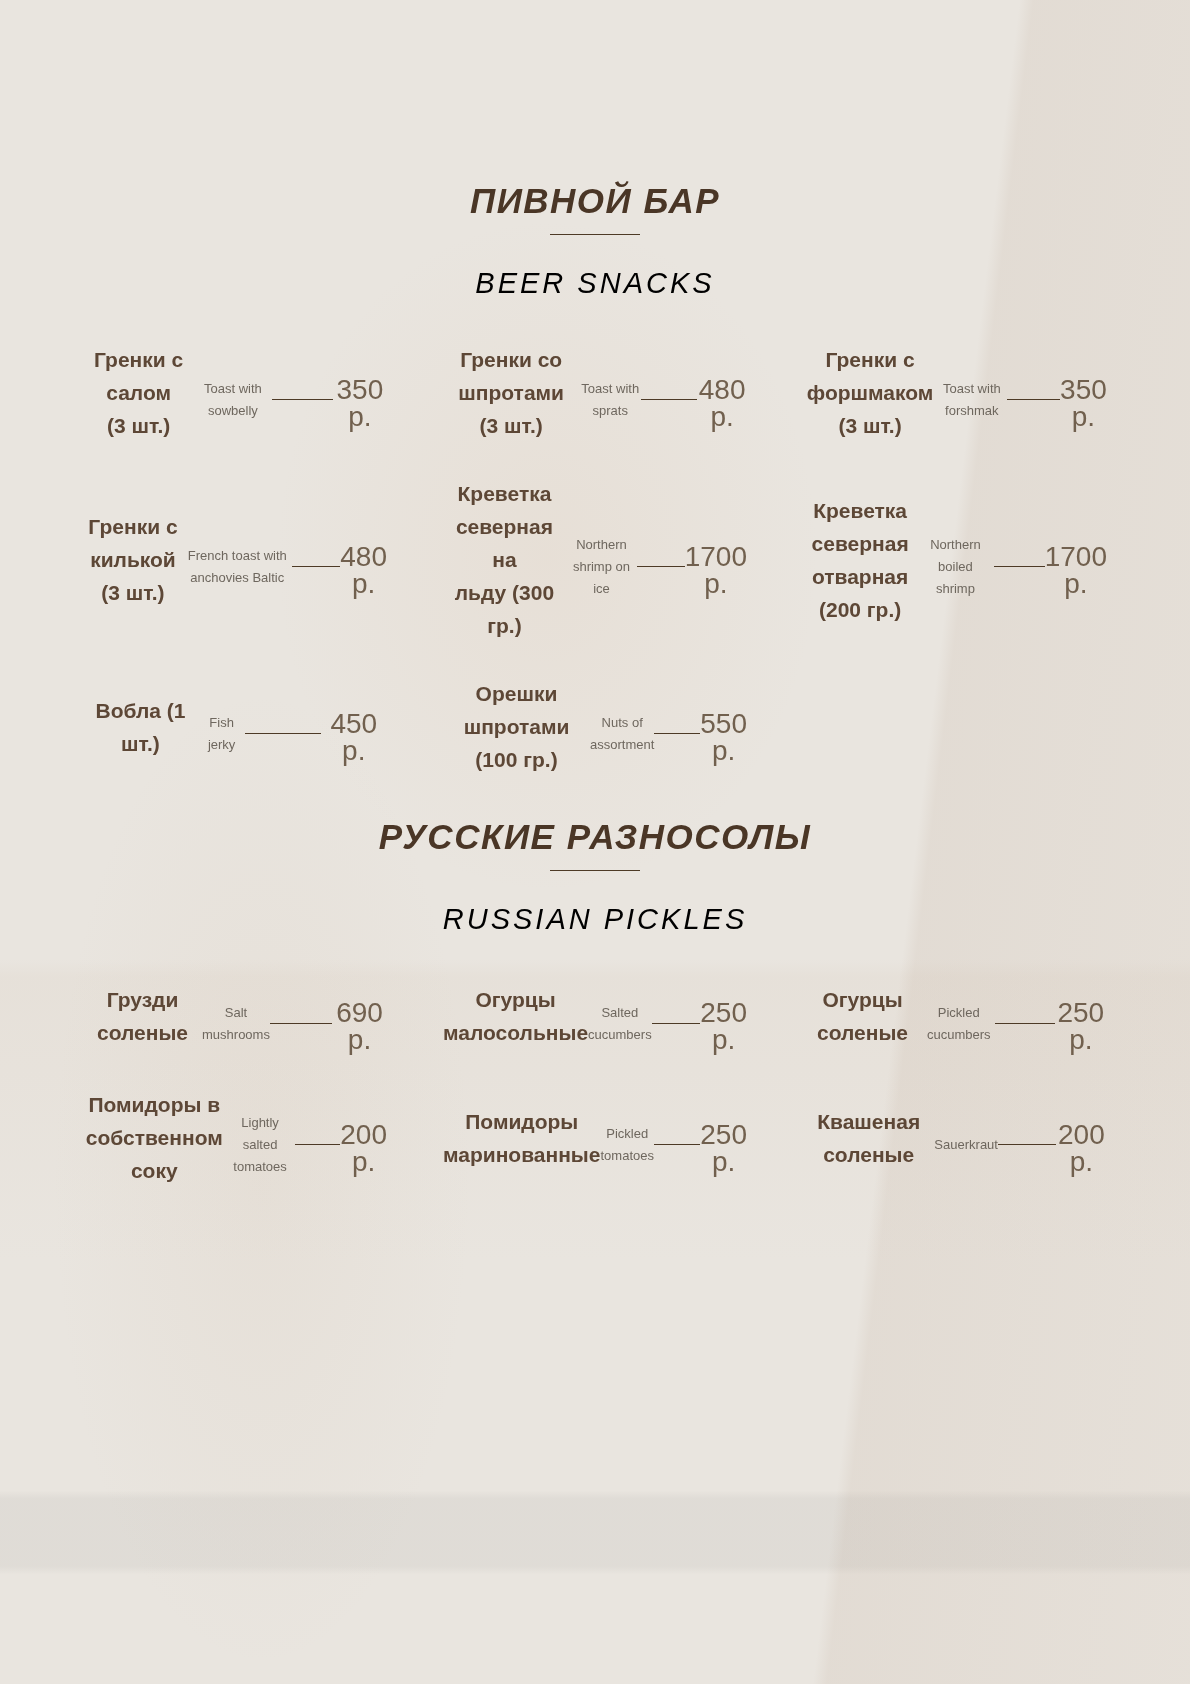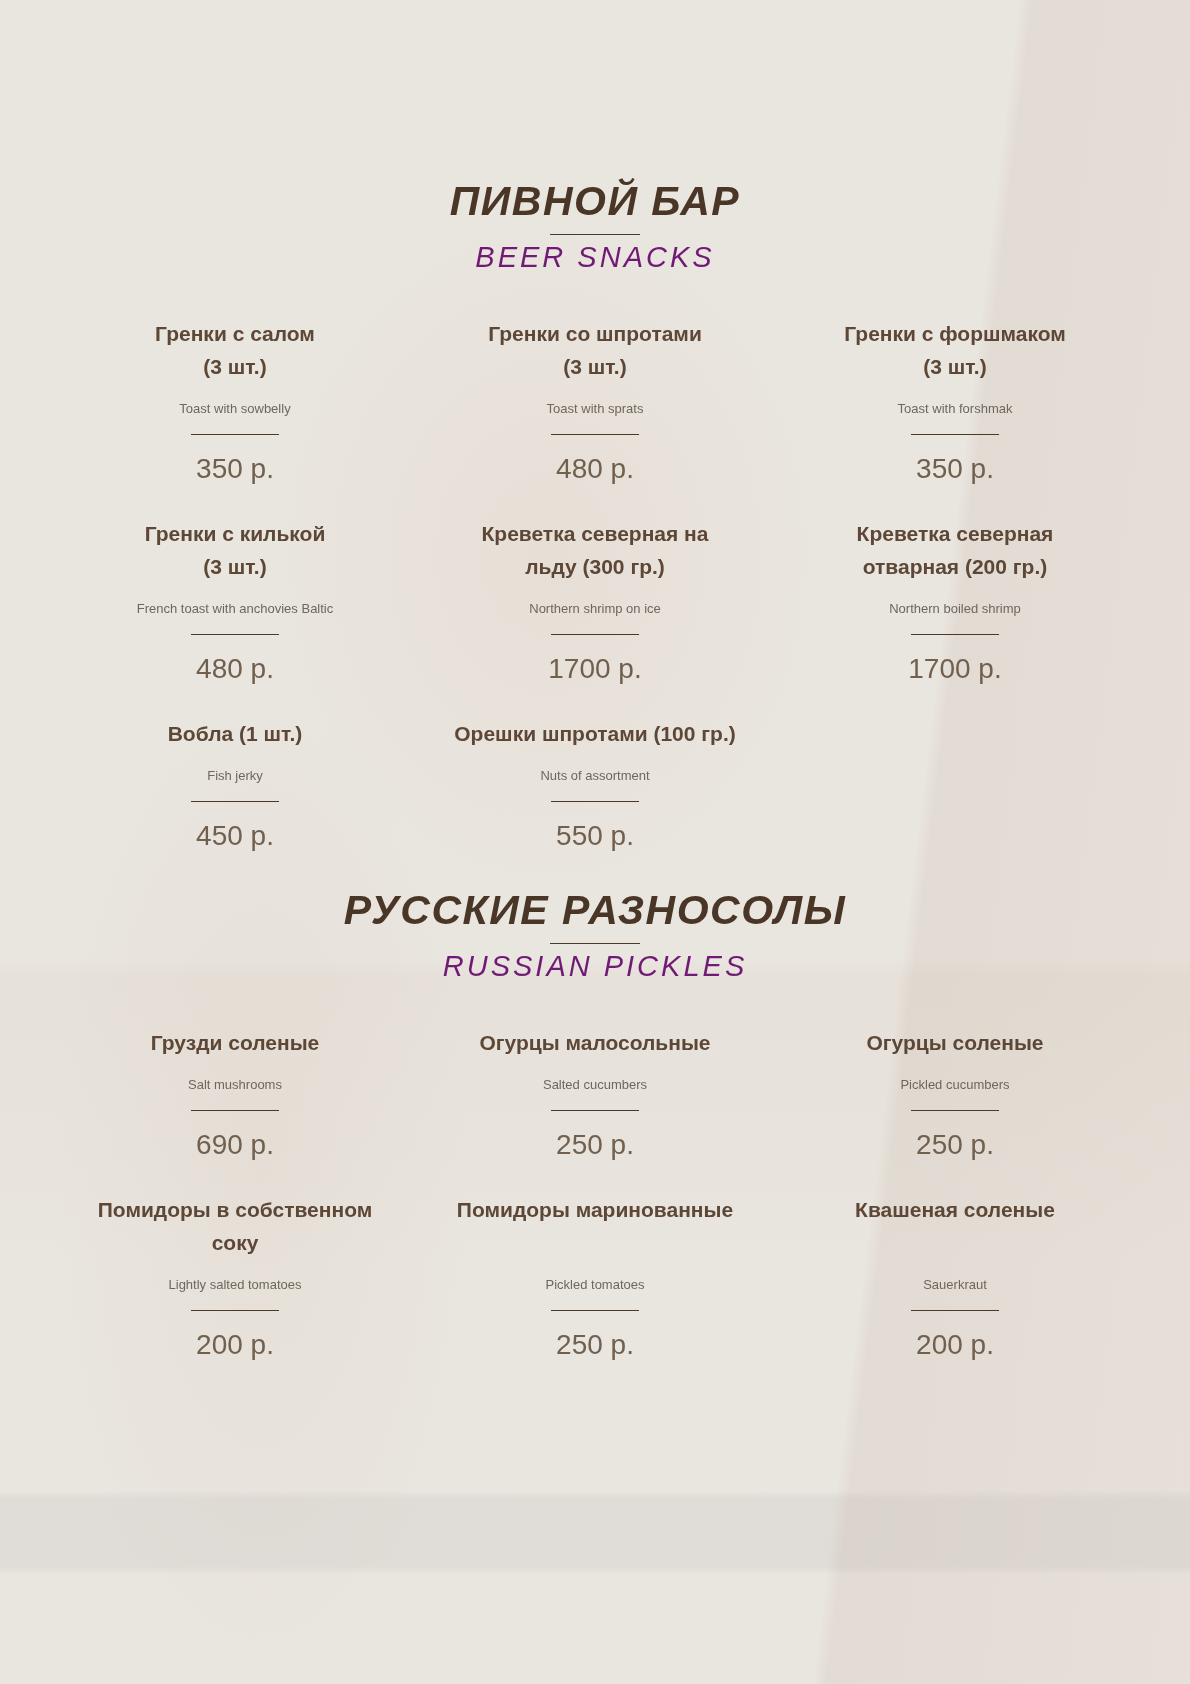--- a/index.html
+++ b/index.html
@@ -26,51 +26,51 @@
     width:1080px;
     margin:0 auto;
     padding-top:180px;
     text-align:center;
     color:#5d4736;
   }
   .section{margin:0;}
   .section + .section{margin-top:40px;}
   .section-title{
     font-style:italic;
-    font-size:41px;
+    font-size:35px;
     font-weight:700;
     letter-spacing:1.5px;
     color:#4a3626;
     line-height:42px;
   }
   .title-divider{
     width:90px;
     border:none;
     border-top:1px solid #4d3a26;
     margin:12px auto 0 auto;
   }
   .section-subtitle{
     font-style:italic;
     font-size:29px;
     font-weight:400;
     letter-spacing:3px;
-    color:#701a75;
+    color:#000000;
     line-height:36px;
-    margin-top:4px;
+    margin-top:30px;
   }
   .row{
     display:grid;
     grid-template-columns:360px 360px 360px;
     margin-top:42px;
   }
   .row + .row{margin-top:35px;}
   .item{
     padding:0 28px;
     display:flex;
-    flex-direction:column;
+    flex-direction:row;
     align-items:center;
   }
   .item-name{
     font-size:21px;
     font-weight:700;
     line-height:33px;
     color:#5d4736;
     white-space:pre-line;
     min-height:33px;
   }

